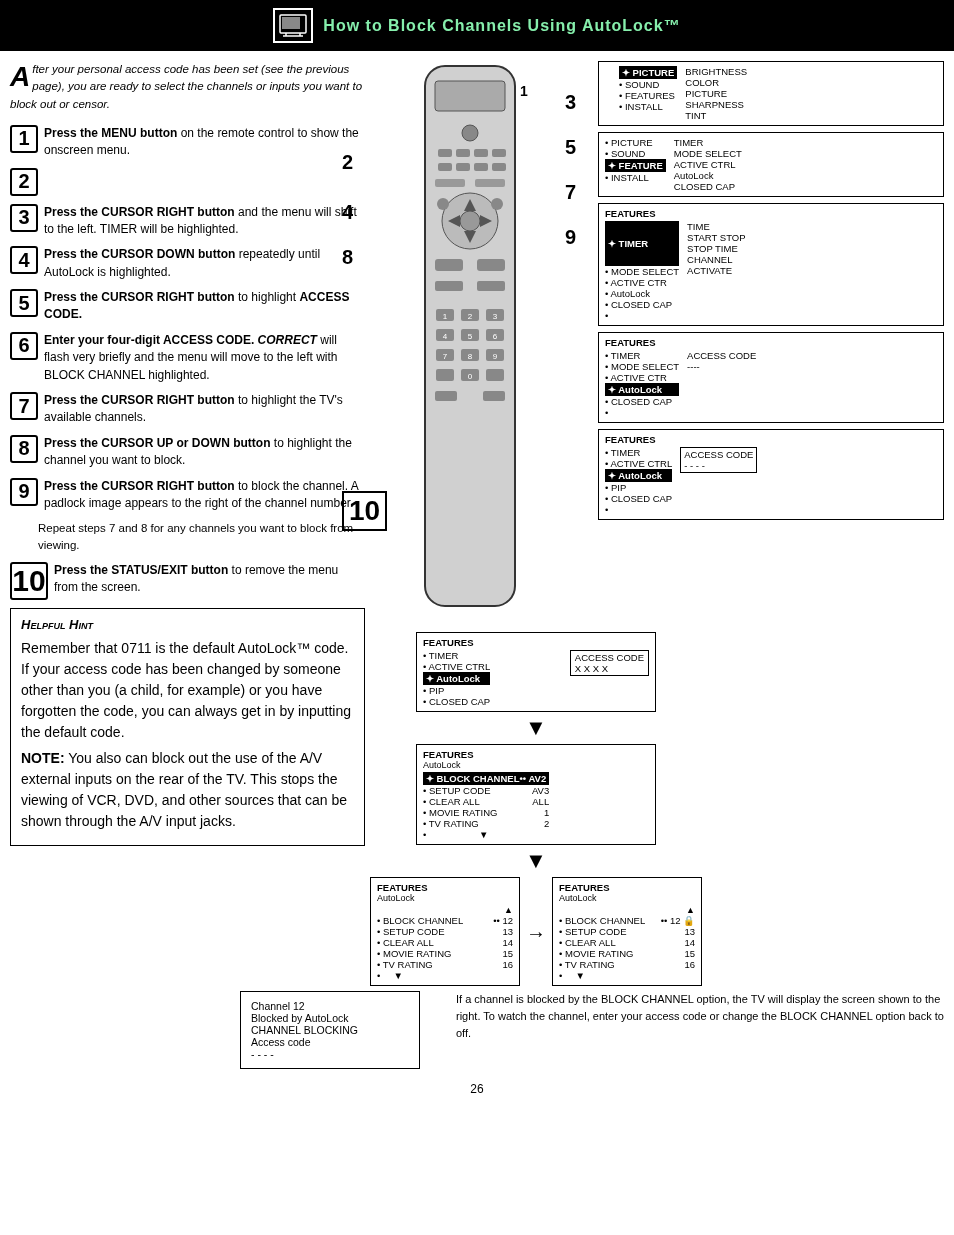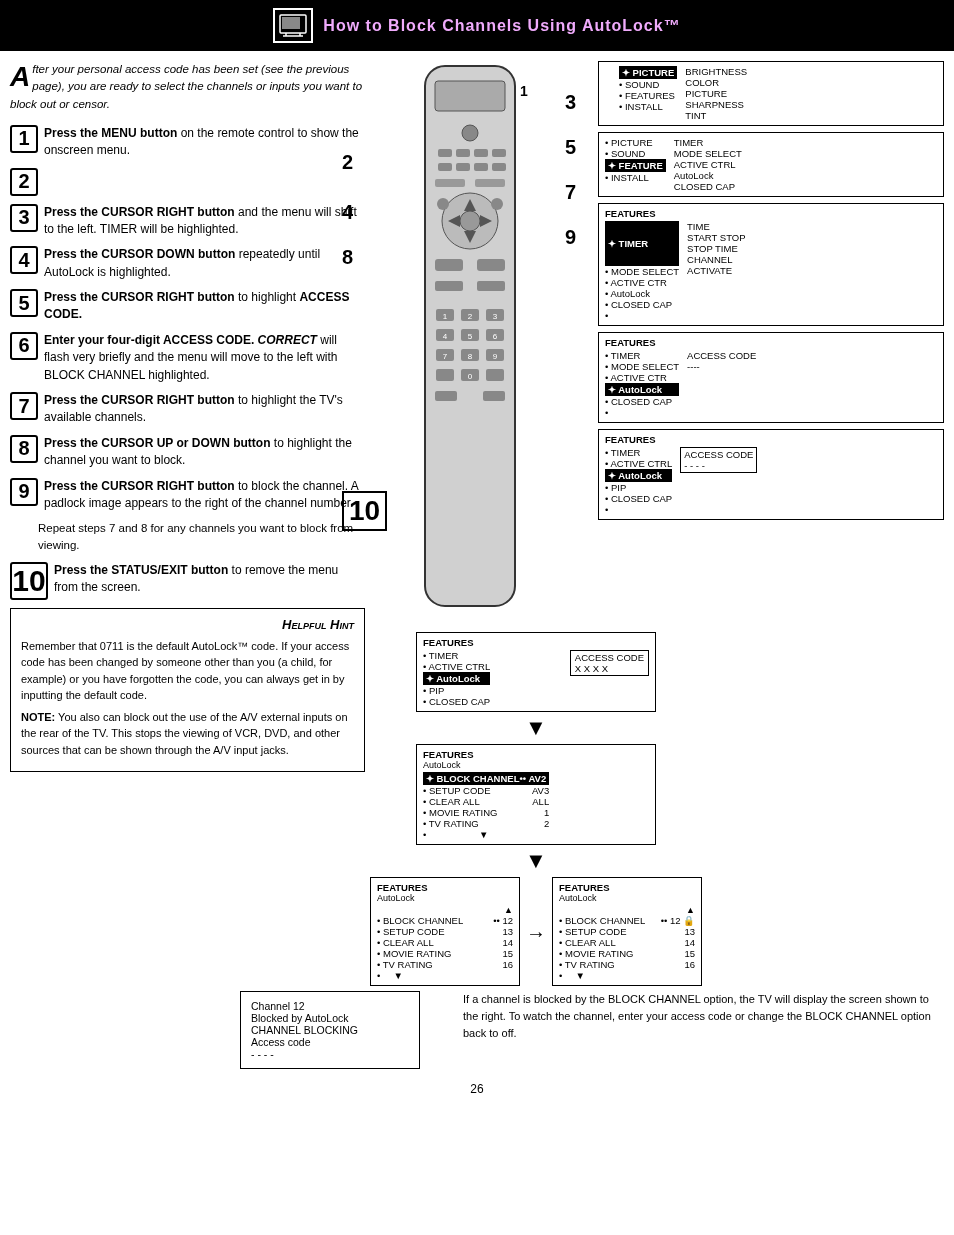--- a/index.html
+++ b/index.html
@@ -8,21 +8,21 @@
       background: #fff;
       width: 954px;
       min-height: 1235px;
       color: #000;
       font-size: 12px;
     }
 
     
     .page-header {
       background: #000;
-      color: #f0abfc;
+      color: #86efac;
       text-align: center;
       padding: 8px 20px;
       font-size: 16px;
       font-weight: bold;
       letter-spacing: 1px;
       display: flex;
       align-items: center;
       justify-content: center;
       gap: 10px;
     }
@@ -88,31 +88,31 @@
       line-height: 1.45;
     }
 
     
     .hint-box {
       border: 1.5px solid #000;
       padding: 8px 10px;
       margin-top: 8px;
     }
     .hint-title {
-      text-align: right;
+      text-align: left;
       font-weight: bold;
       font-size: 13px;
       margin-bottom: 6px;
       font-style: italic;
     }
     .hint-title .hint-cap {
       font-variant: small-caps;
     }
     .hint-text {
-      font-size: 11px;
+      font-size: 14px;
       line-height: 1.5;
     }
     .hint-text p {
       margin-bottom: 5px;
     }
     .hint-text strong {
       font-weight: bold;
     }
 
     .page-number {
@@ -564,21 +564,21 @@
             </div>
           </div>
 
         </div>
 
       </div>
 
     </div>
   </div>
 
-  <div style="display:flex; gap:23px; padding:0 8px 5px 10px; align-items:flex-start;">
+  <div style="display:flex; gap:16px; padding:0 8px 5px 10px; align-items:flex-start;">
 
     <div style="margin-left:230px;">
       <div style="border:1.5px solid #000; padding:8px 10px; font-size:10.5px; width:180px;">
         <div>Channel 12</div>
         <div>Blocked by AutoLock</div>
         <div>CHANNEL BLOCKING</div>
         <div>Access code</div>
         <div>- - - -</div>
       </div>
     </div>

